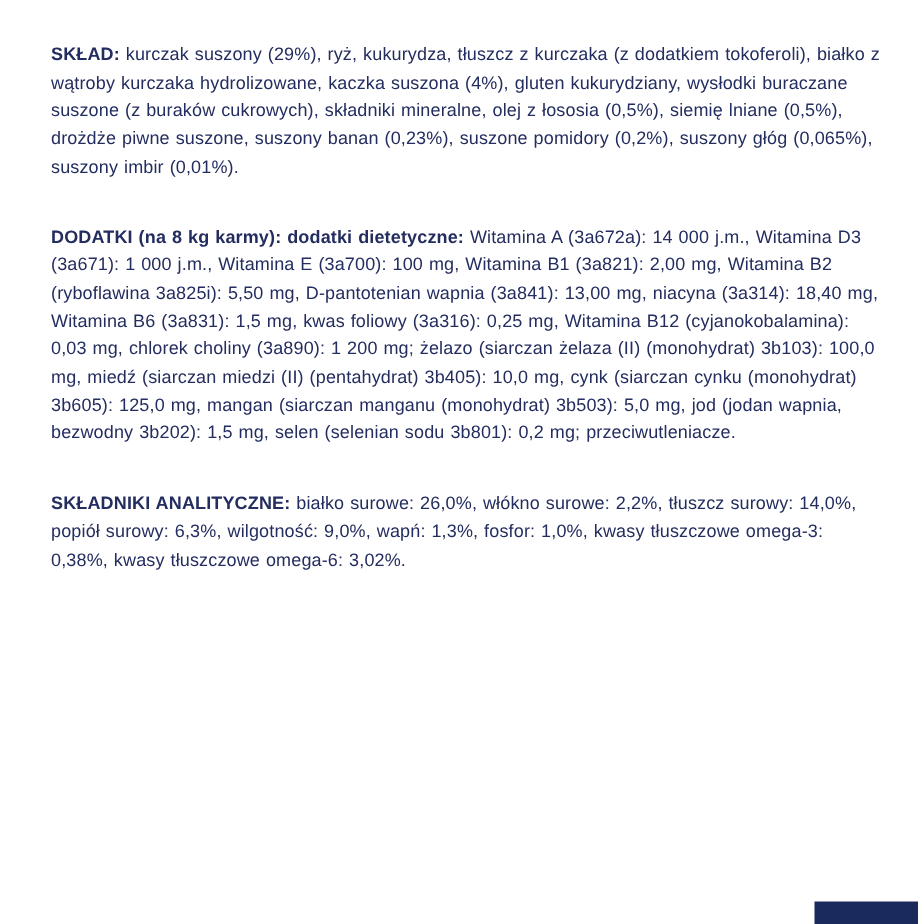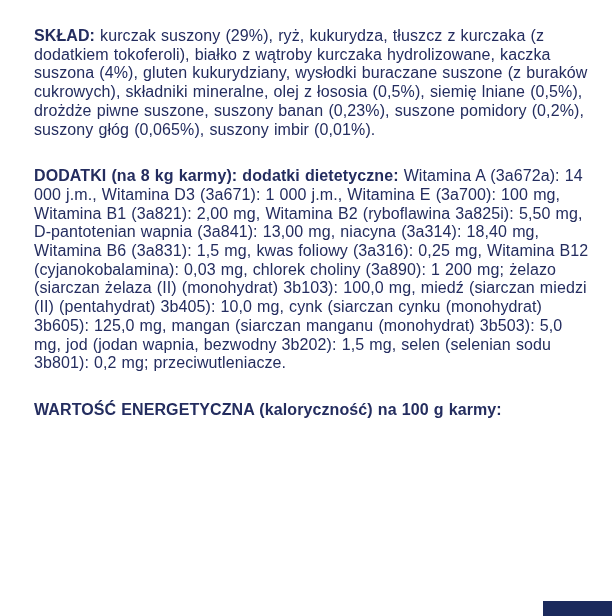--- a/index.html
+++ b/index.html
@@ -13,21 +13,21 @@
     color: #242d5f;
   }
   .label-content {
     position: absolute;
     top: 27px;
     left: 34px;
     width: 556px;
   }
   .section {
     margin: 0 0 28px 0;
-    font-size: 16px;
+    font-size: 12px;
     line-height: 18.7px;
     letter-spacing: 0.1px;
     word-spacing: 0.5px;
   }
   .section strong {
     font-weight: 700;
   }
   .section.energy strong {
     display: block; 
   }
@@ -48,20 +48,23 @@
   <p class="section">
     <strong>SKŁAD:</strong>
     <span>kurczak suszony (29%), ryż, kukurydza, tłuszcz z kurczaka (z dodatkiem tokoferoli), białko z wątroby kurczaka hydrolizowane, kaczka suszona (4%), gluten kukurydziany, wysłodki buraczane suszone (z buraków cukrowych), składniki mineralne, olej z łososia (0,5%), siemię lniane (0,5%), drożdże piwne suszone, suszony banan (0,23%), suszone pomidory (0,2%), suszony głóg (0,065%), suszony imbir (0,01%).</span>
   </p>
 
   <p class="section">
     <strong>DODATKI (na 8 kg karmy): dodatki dietetyczne:</strong>
     <span>Witamina A (3a672a): 14 000 j.m., Witamina D3 (3a671): 1 000 j.m., Witamina E (3a700): 100 mg, Witamina B1 (3a821): 2,00 mg, Witamina B2 (ryboflawina 3a825i): 5,50 mg, D-pantotenian wapnia (3a841): 13,00 mg, niacyna (3a314): 18,40 mg, Witamina B6 (3a831): 1,5 mg, kwas foliowy (3a316): 0,25 mg, Witamina B12 (cyjanokobalamina): 0,03 mg, chlorek choliny (3a890): 1 200 mg; żelazo (siarczan żelaza (II) (monohydrat) 3b103): 100,0 mg, miedź (siarczan miedzi (II) (pentahydrat) 3b405): 10,0 mg, cynk (siarczan cynku (monohydrat) 3b605): 125,0 mg, mangan (siarczan manganu (monohydrat) 3b503): 5,0 mg, jod (jodan wapnia, bezwodny 3b202): 1,5 mg, selen (selenian sodu 3b801): 0,2 mg; przeciwutleniacze.</span>
   </p>
 
+  <p class="section">
+    <strong>SKŁADNIKI ANALITYCZNE:</strong>
+    <span>białko surowe: 26,0%, włókno surowe: 2,2%, tłuszcz surowy: 14,0%, popiół surowy: 6,3%, wilgotność: 9,0%, wapń: 1,3%, fosfor: 1,0%, kwasy tłuszczowe omega-3: 0,38%, kwasy tłuszczowe omega-6: 3,02%.</span>
+  </p>
 
   <p class="section energy">
-    <strong>WARTOŚĆ ENERGETYCZNA (kaloryczność) na 100 g karmy:</strong>
   </p>
 
 </main>
 
 <div class="footer-bar"></div>
 
 </body></html>

